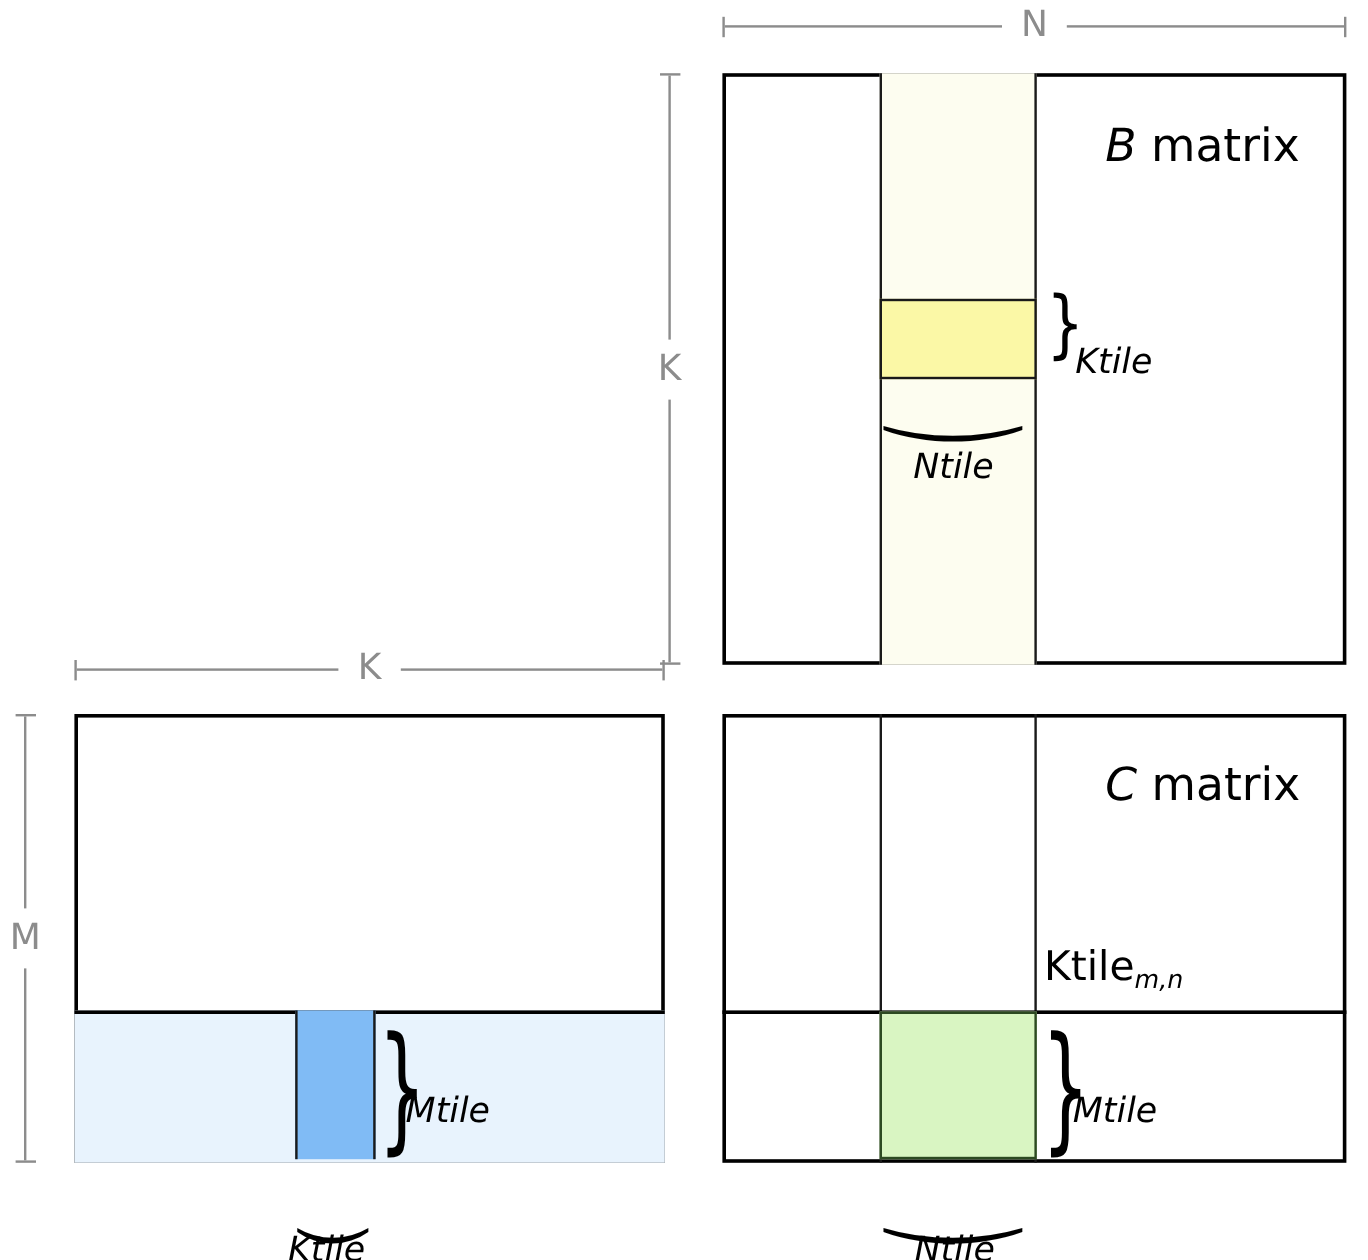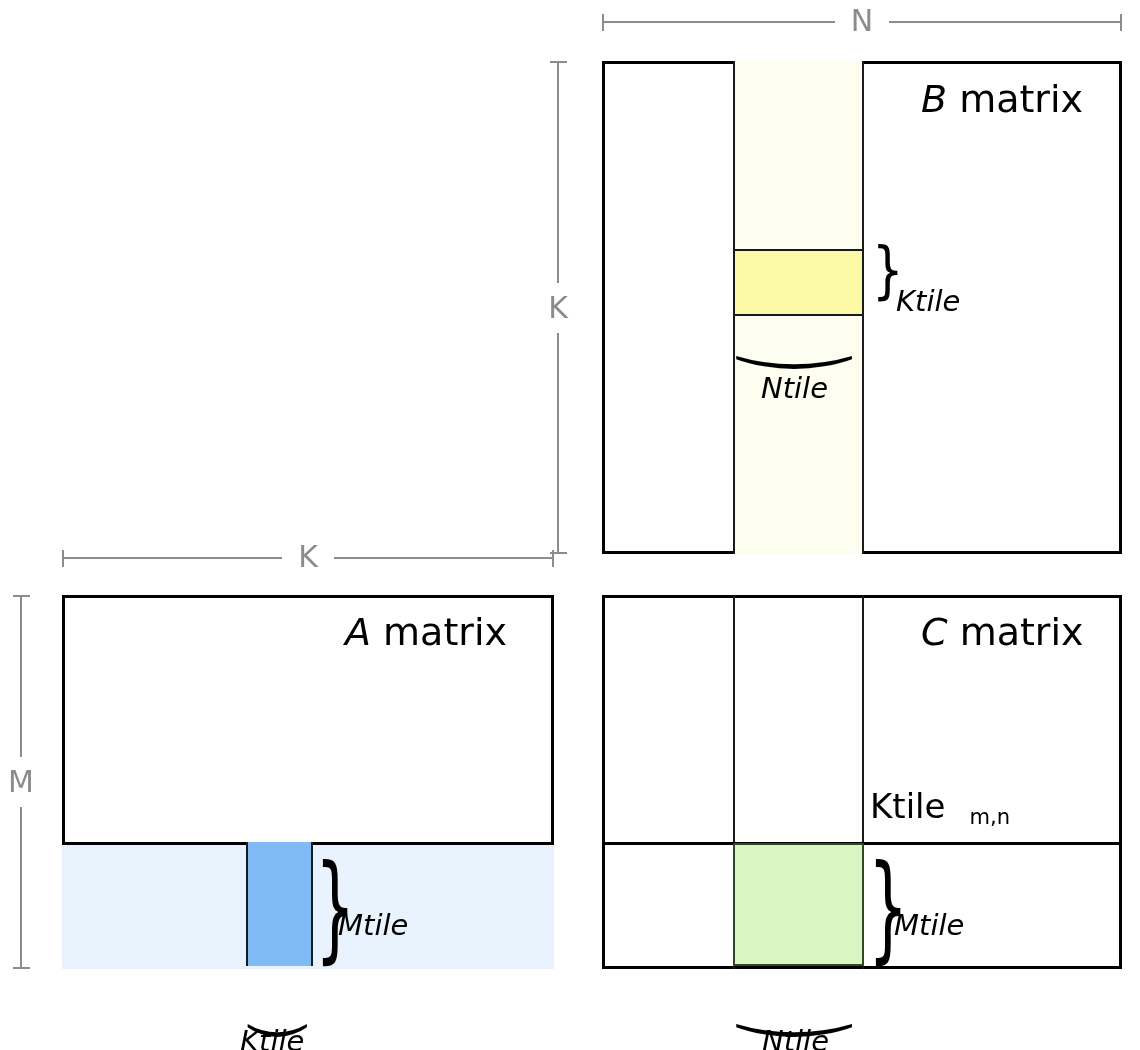--- a/index.html
+++ b/index.html
@@ -61,20 +61,21 @@
     border: 2px solid #2d4a22;
   }
 
   
   .matrix-label {
     position: absolute;
     font-size: 38px;
     color: #000000;
     white-space: nowrap;
     line-height: 1;
+    margin-top: 22px;
   }
   .matrix-label .mvar {
     font-style: italic;
   }
   .matrix-label .mword {
     font-style: normal;
   }
 
   
   .dim-h {
@@ -148,25 +149,25 @@
     margin-top: 20px;
   }
   .block-label {
     position: absolute;
     font-size: 34px;
     color: #000000;
     white-space: nowrap;
     line-height: 1;
   }
   .block-label sub {
+    font-style: italic;
     font-size: 0.62em;
     vertical-align: baseline;
     position: relative;
     top: 0.30em;
-    margin-left: 24px;
   }
 </style>
 </head>
 <body>
 
 <div id="stage">
 
   <div class="dim-h" style="left:602px; top:9px; width:520px;">
     <span class="cap"></span>
     <span class="bar"></span>
@@ -221,24 +222,20 @@
     <span class="cap"></span>
   </div>
 
   <div class="matrix-box" style="left:62px; top:595px; width:492px; height:374px;">
 
     <div class="fill row-band-a" style="left:-3px; top:244px; width:492px; height:127px;"></div>
 
     <div class="fill tile-a" style="left:181px; top:244px; width:67px; height:124px;"></div>
   </div>
 
-  <div class="matrix-label" style="left:345px; top:613px;">
-    <span class="mvar">A</span>
-    <span class="mword">matrix</span>
-  </div>
 
   <div class="brace" style="left:315px; top:850px; font-size:115px; transform:scaleX(0.55); transform-origin:left top;">
     <span>}</span>
   </div>
   <div class="tile-label" style="left:338px; top:891px;">Mtile</div>
 
   <div class="brace" style="left:247px; top:968px; font-size:60px; transform:scaleX(1.05); transform-origin:left top;">
     <span>⏝</span>
   </div>
   <div class="tile-label" style="left:240px; top:1007px;">Ktile</div>

